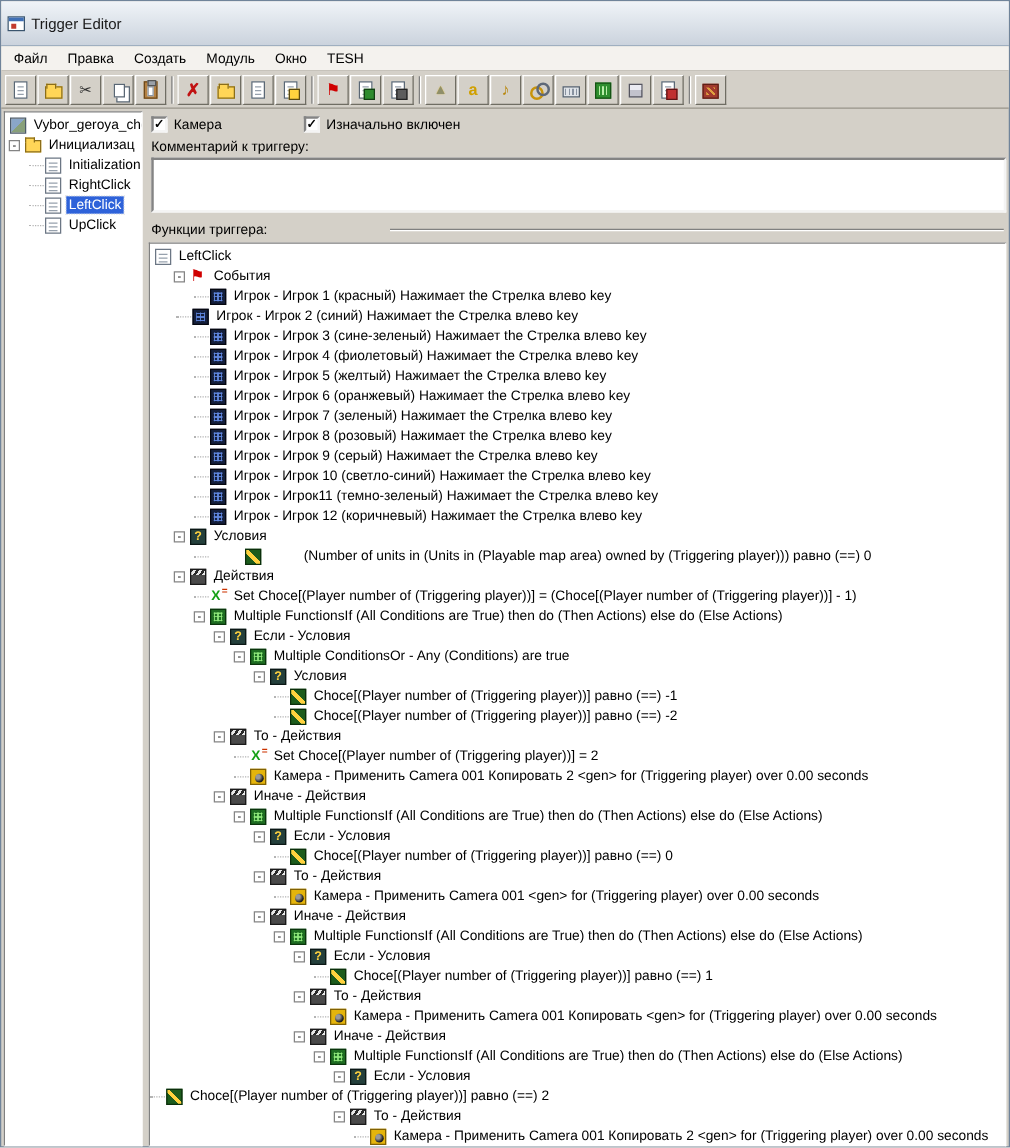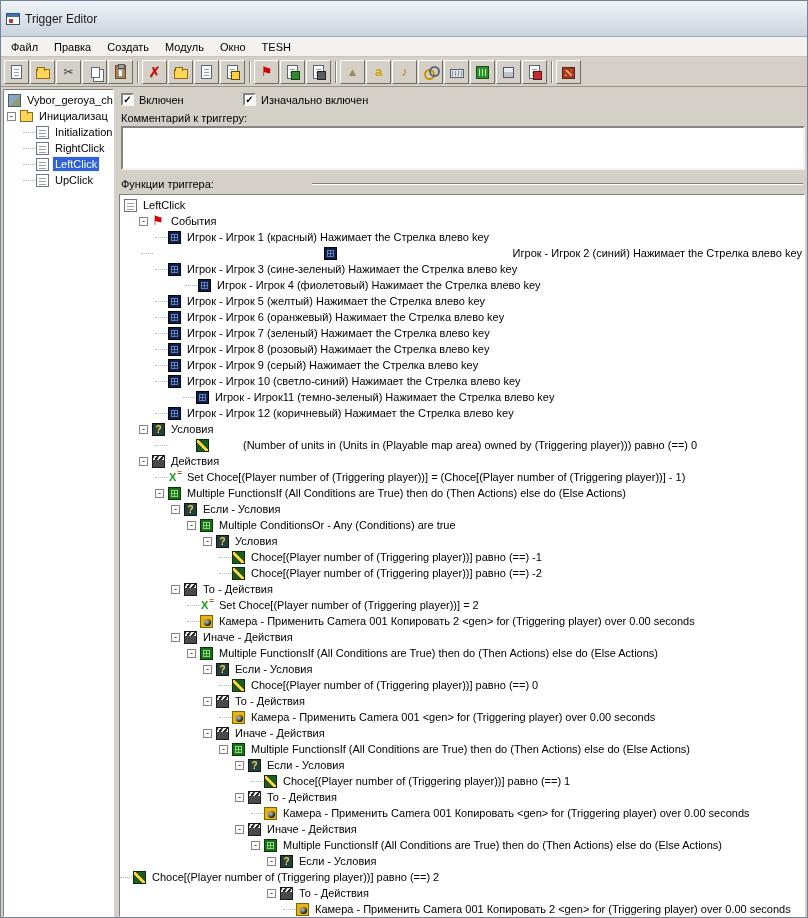--- a/index.html
+++ b/index.html
@@ -218,21 +218,21 @@
           <span class="stub"></span>
           <span class="ic ic-doc"></span>
           <span class="tlabel">UpClick</span>
         </div>
       </div>
     <div class="splitter"></div>
     <div class="rightpane">
       <div class="opts">
         <div class="opt">
           <span class="checkbox">✓</span>
-          <span>Включен</span>
+          <span>Камера</span>
         </div>
         <div class="opt">
           <span class="checkbox">✓</span>
           <span>Изначально включен</span>
         </div>
       </div>
       <div class="comment-label">Комментарий к триггеру:</div>
       <textarea class="comment-box" style=""></textarea>
       <div class="func-row">
         <span>Функции триггера:</span>
@@ -246,31 +246,31 @@
           <div class="trow" style="padding-left: 19px;">
             <span class="expander">-</span>
             <span class="ic ic-flag"></span>
             <span class="tlabel">События</span>
           </div>
           <div class="trow" style="padding-left: 35px;">
             <span class="stub"></span>
             <span class="ic ic-event"></span>
             <span class="tlabel">Игрок - Игрок 1 (красный) Нажимает the Стрелка влево key</span>
           </div>
-          <div class="trow" style="padding-left: 21px; justify-content: space-between;">
+          <div class="trow" style="padding-left: 21px;">
             <span class="stub"></span>
             <span class="ic ic-event"></span>
             <span class="tlabel">Игрок - Игрок 2 (синий) Нажимает the Стрелка влево key</span>
           </div>
           <div class="trow" style="padding-left: 35px;">
             <span class="stub"></span>
             <span class="ic ic-event"></span>
             <span class="tlabel">Игрок - Игрок 3 (сине-зеленый) Нажимает the Стрелка влево key</span>
           </div>
-          <div class="trow" style="padding-left: 35px; margin-left: 30px;">
+          <div class="trow" style="padding-left: 35px;">
             <span class="stub"></span>
             <span class="ic ic-event"></span>
             <span class="tlabel">Игрок - Игрок 4 (фиолетовый) Нажимает the Стрелка влево key</span>
           </div>
           <div class="trow" style="padding-left: 35px;">
             <span class="stub"></span>
             <span class="ic ic-event"></span>
             <span class="tlabel">Игрок - Игрок 5 (желтый) Нажимает the Стрелка влево key</span>
           </div>
           <div class="trow" style="padding-left: 35px;">
@@ -291,21 +291,21 @@
           <div class="trow" style="padding-left: 35px;">
             <span class="stub"></span>
             <span class="ic ic-event"></span>
             <span class="tlabel">Игрок - Игрок 9 (серый) Нажимает the Стрелка влево key</span>
           </div>
           <div class="trow" style="padding-left: 35px;">
             <span class="stub"></span>
             <span class="ic ic-event"></span>
             <span class="tlabel">Игрок - Игрок 10 (светло-синий) Нажимает the Стрелка влево key</span>
           </div>
-          <div class="trow" style="padding-left: 35px; margin-left: 28px;">
+          <div class="trow" style="padding-left: 35px;">
             <span class="stub"></span>
             <span class="ic ic-event"></span>
             <span class="tlabel">Игрок - Игрок11 (темно-зеленый) Нажимает the Стрелка влево key</span>
           </div>
           <div class="trow" style="padding-left: 35px;">
             <span class="stub"></span>
             <span class="ic ic-event"></span>
             <span class="tlabel">Игрок - Игрок 12 (коричневый) Нажимает the Стрелка влево key</span>
           </div>
           <div class="trow" style="padding-left: 19px;">

